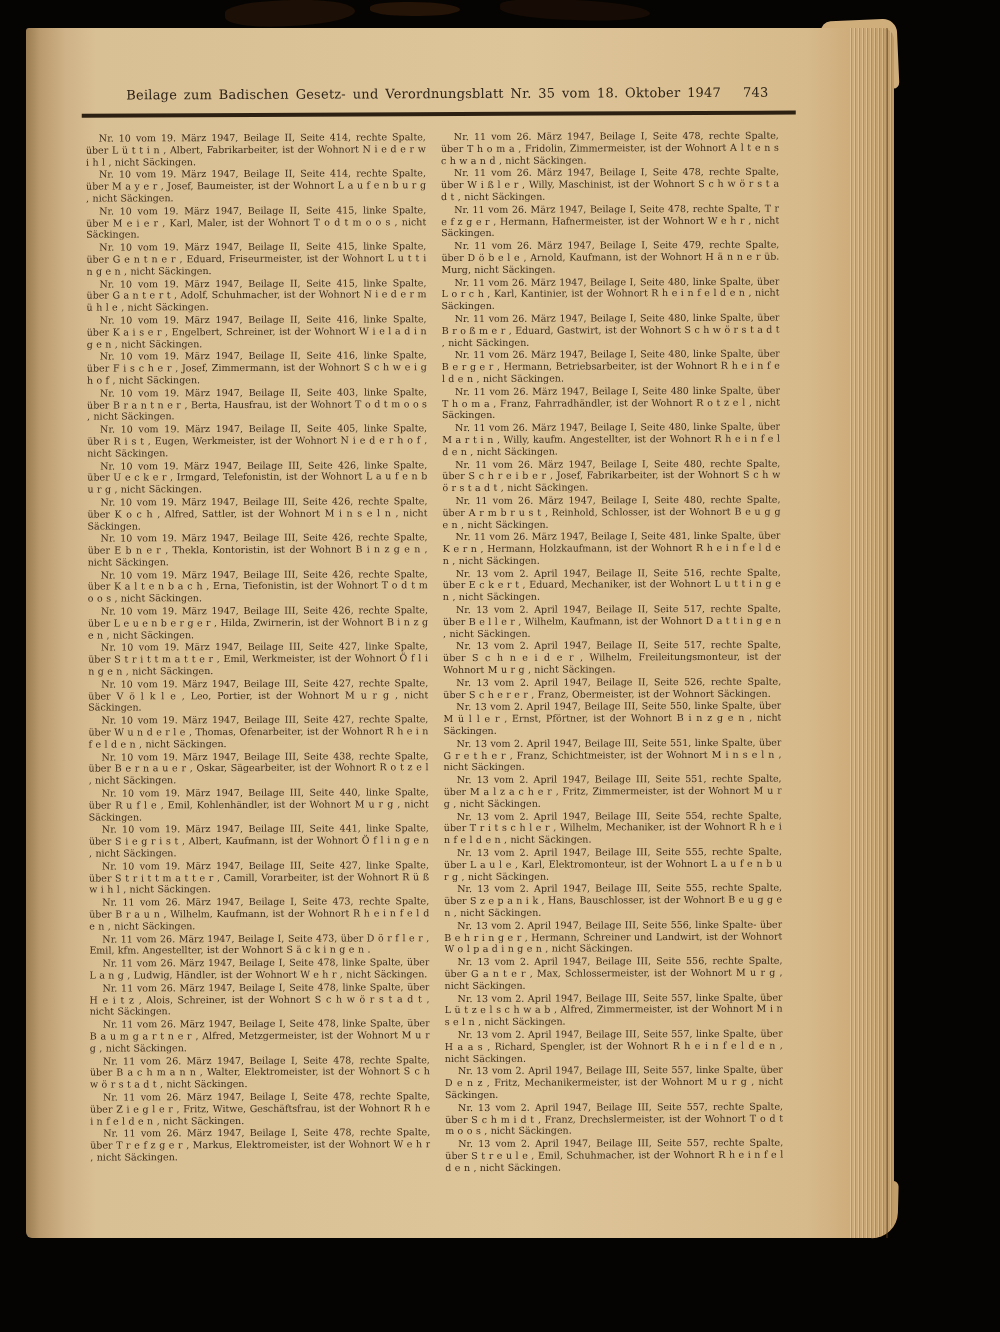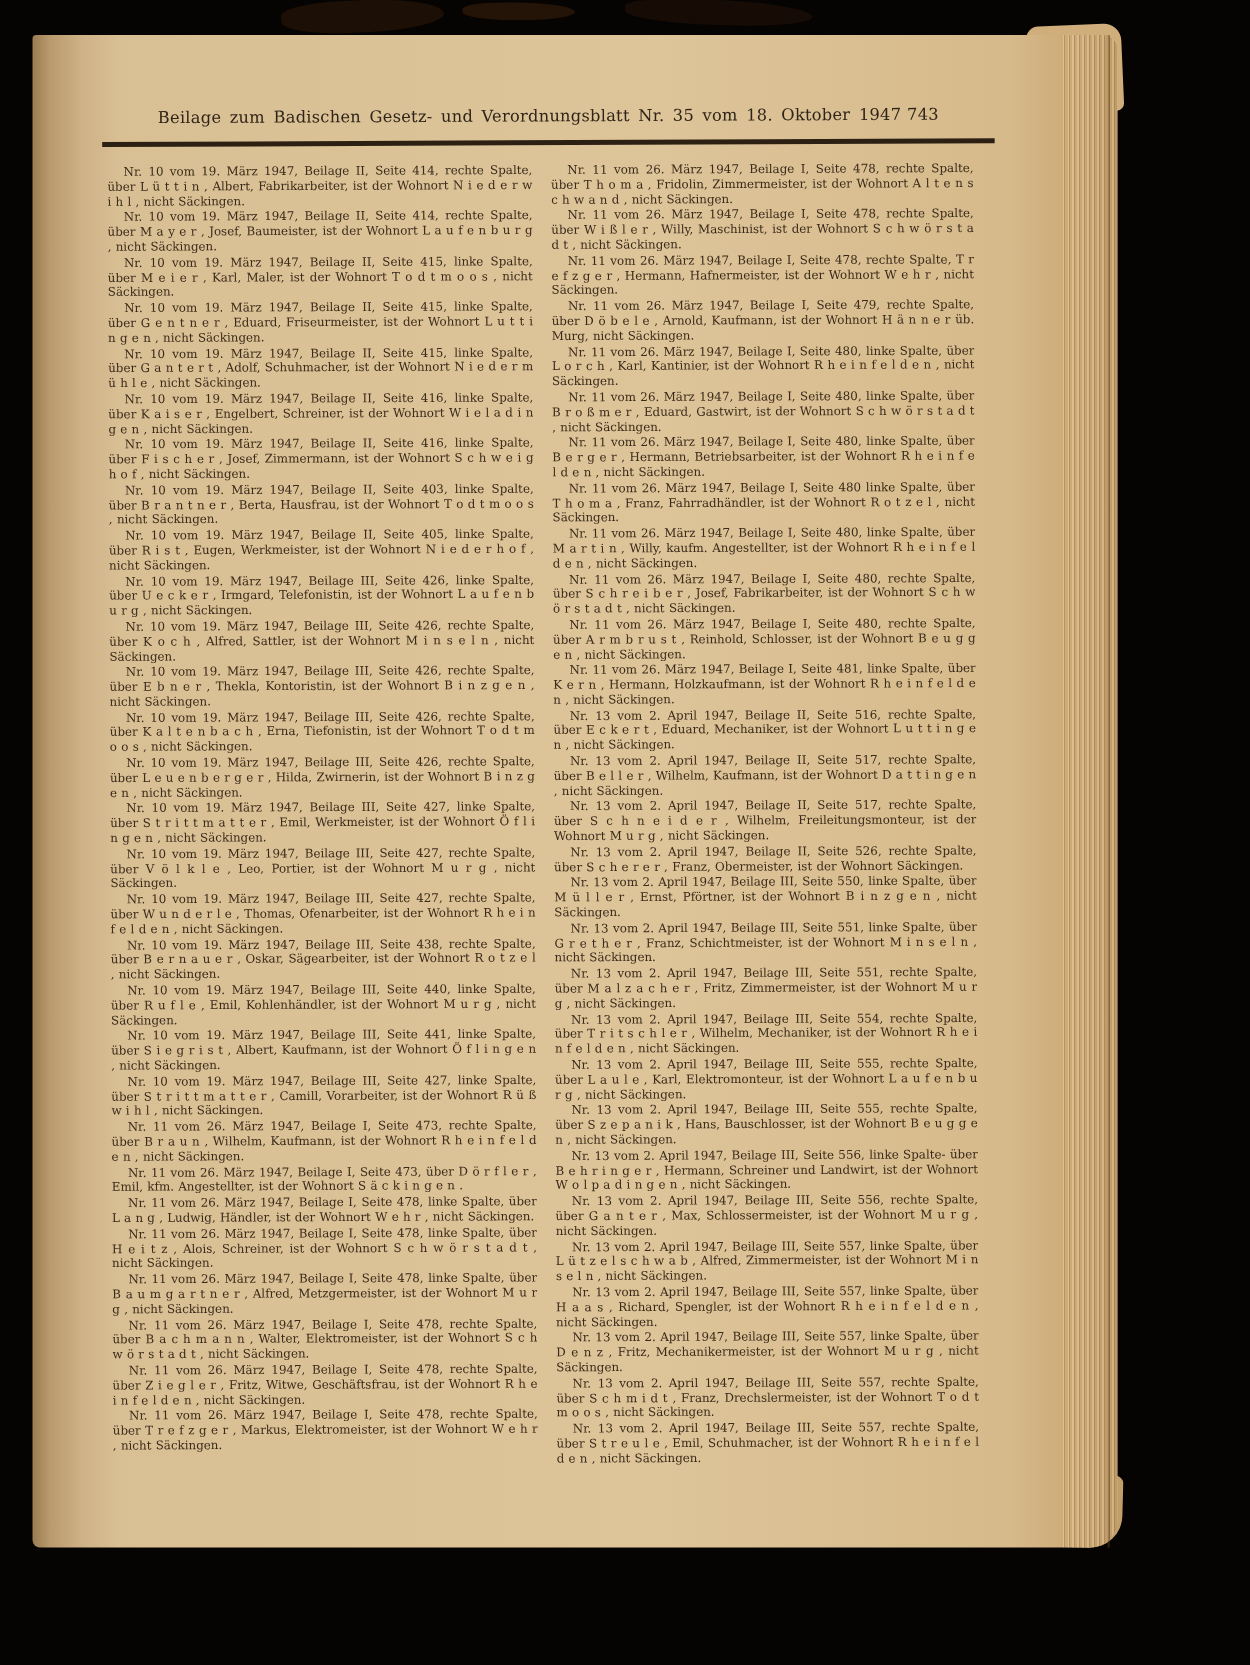--- a/index.html
+++ b/index.html
@@ -26,21 +26,21 @@
                    rgba(122,88,44,.30) 1px 2px,rgba(0,0,0,0) 2px 4px);
         border-radius:0 12px 22px 0;}
   .edge-line{position:absolute;right:6px;top:0;bottom:0;width:2px;background:rgba(90,60,25,.45);}
 
   .page-inner{position:absolute;inset:0;transform:rotate(-0.25deg);color:#3a2a1a;}
 
   .page-header{position:absolute;top:58px;left:64px;width:712px;display:flex;
                font-size:13px;letter-spacing:.2px;word-spacing:2.5px;color:#30241764;
                color:#2f2418;}
   .ph-title{flex:1;text-align:center;padding-left:34px;}
-  .ph-num{width:60px;text-align:left;padding-right:14px;}
+  .ph-num{width:60px;text-align:center;padding-right:14px;}
   .header-rule{position:absolute;top:84px;left:58px;width:714px;height:3.5px;
                background:#2c2013;box-shadow:0 4px 0 -2px rgba(52,38,20,.8);}
 
   .col{position:absolute;top:103px;height:1048px;overflow:hidden;
        font-size:9.5px;line-height:11.8px;text-align:justify;
        color:#3a2a1a;word-spacing:.4px;}
   .col-left{left:62px;width:340px;}
   .col-right{left:417px;width:338px;}
   .entry{margin:0 0 1px 0;text-indent:13px;}
 

